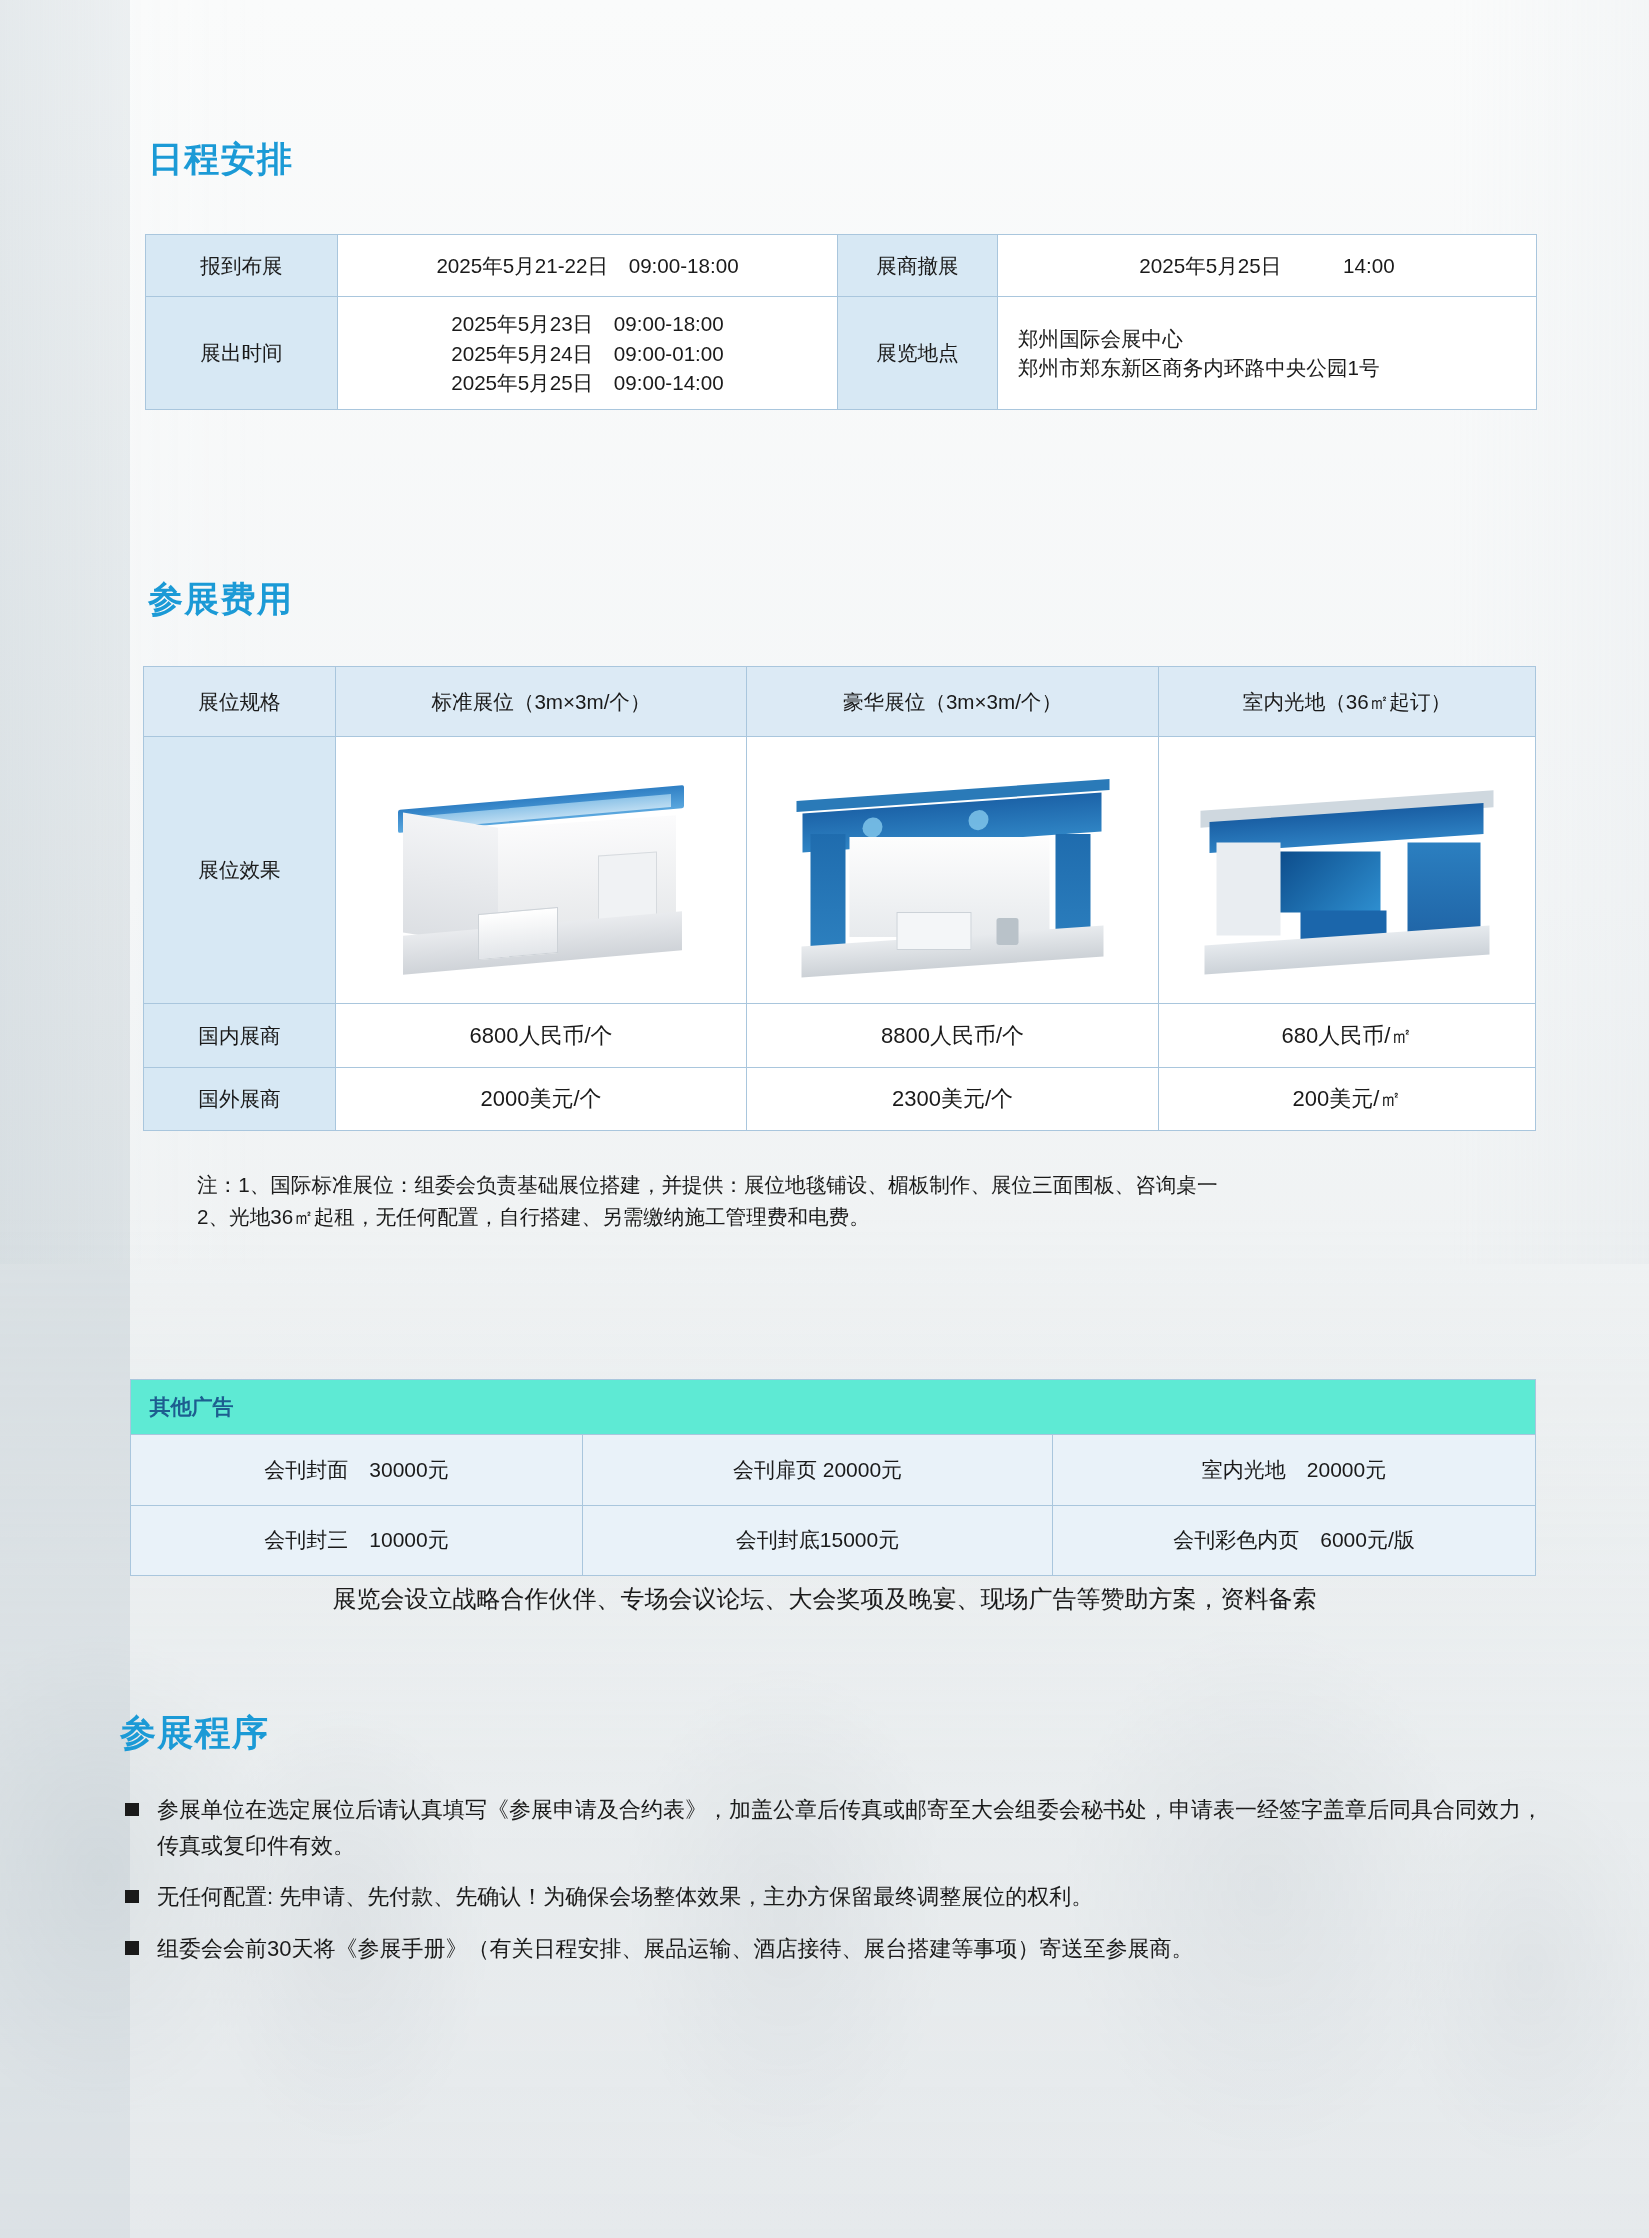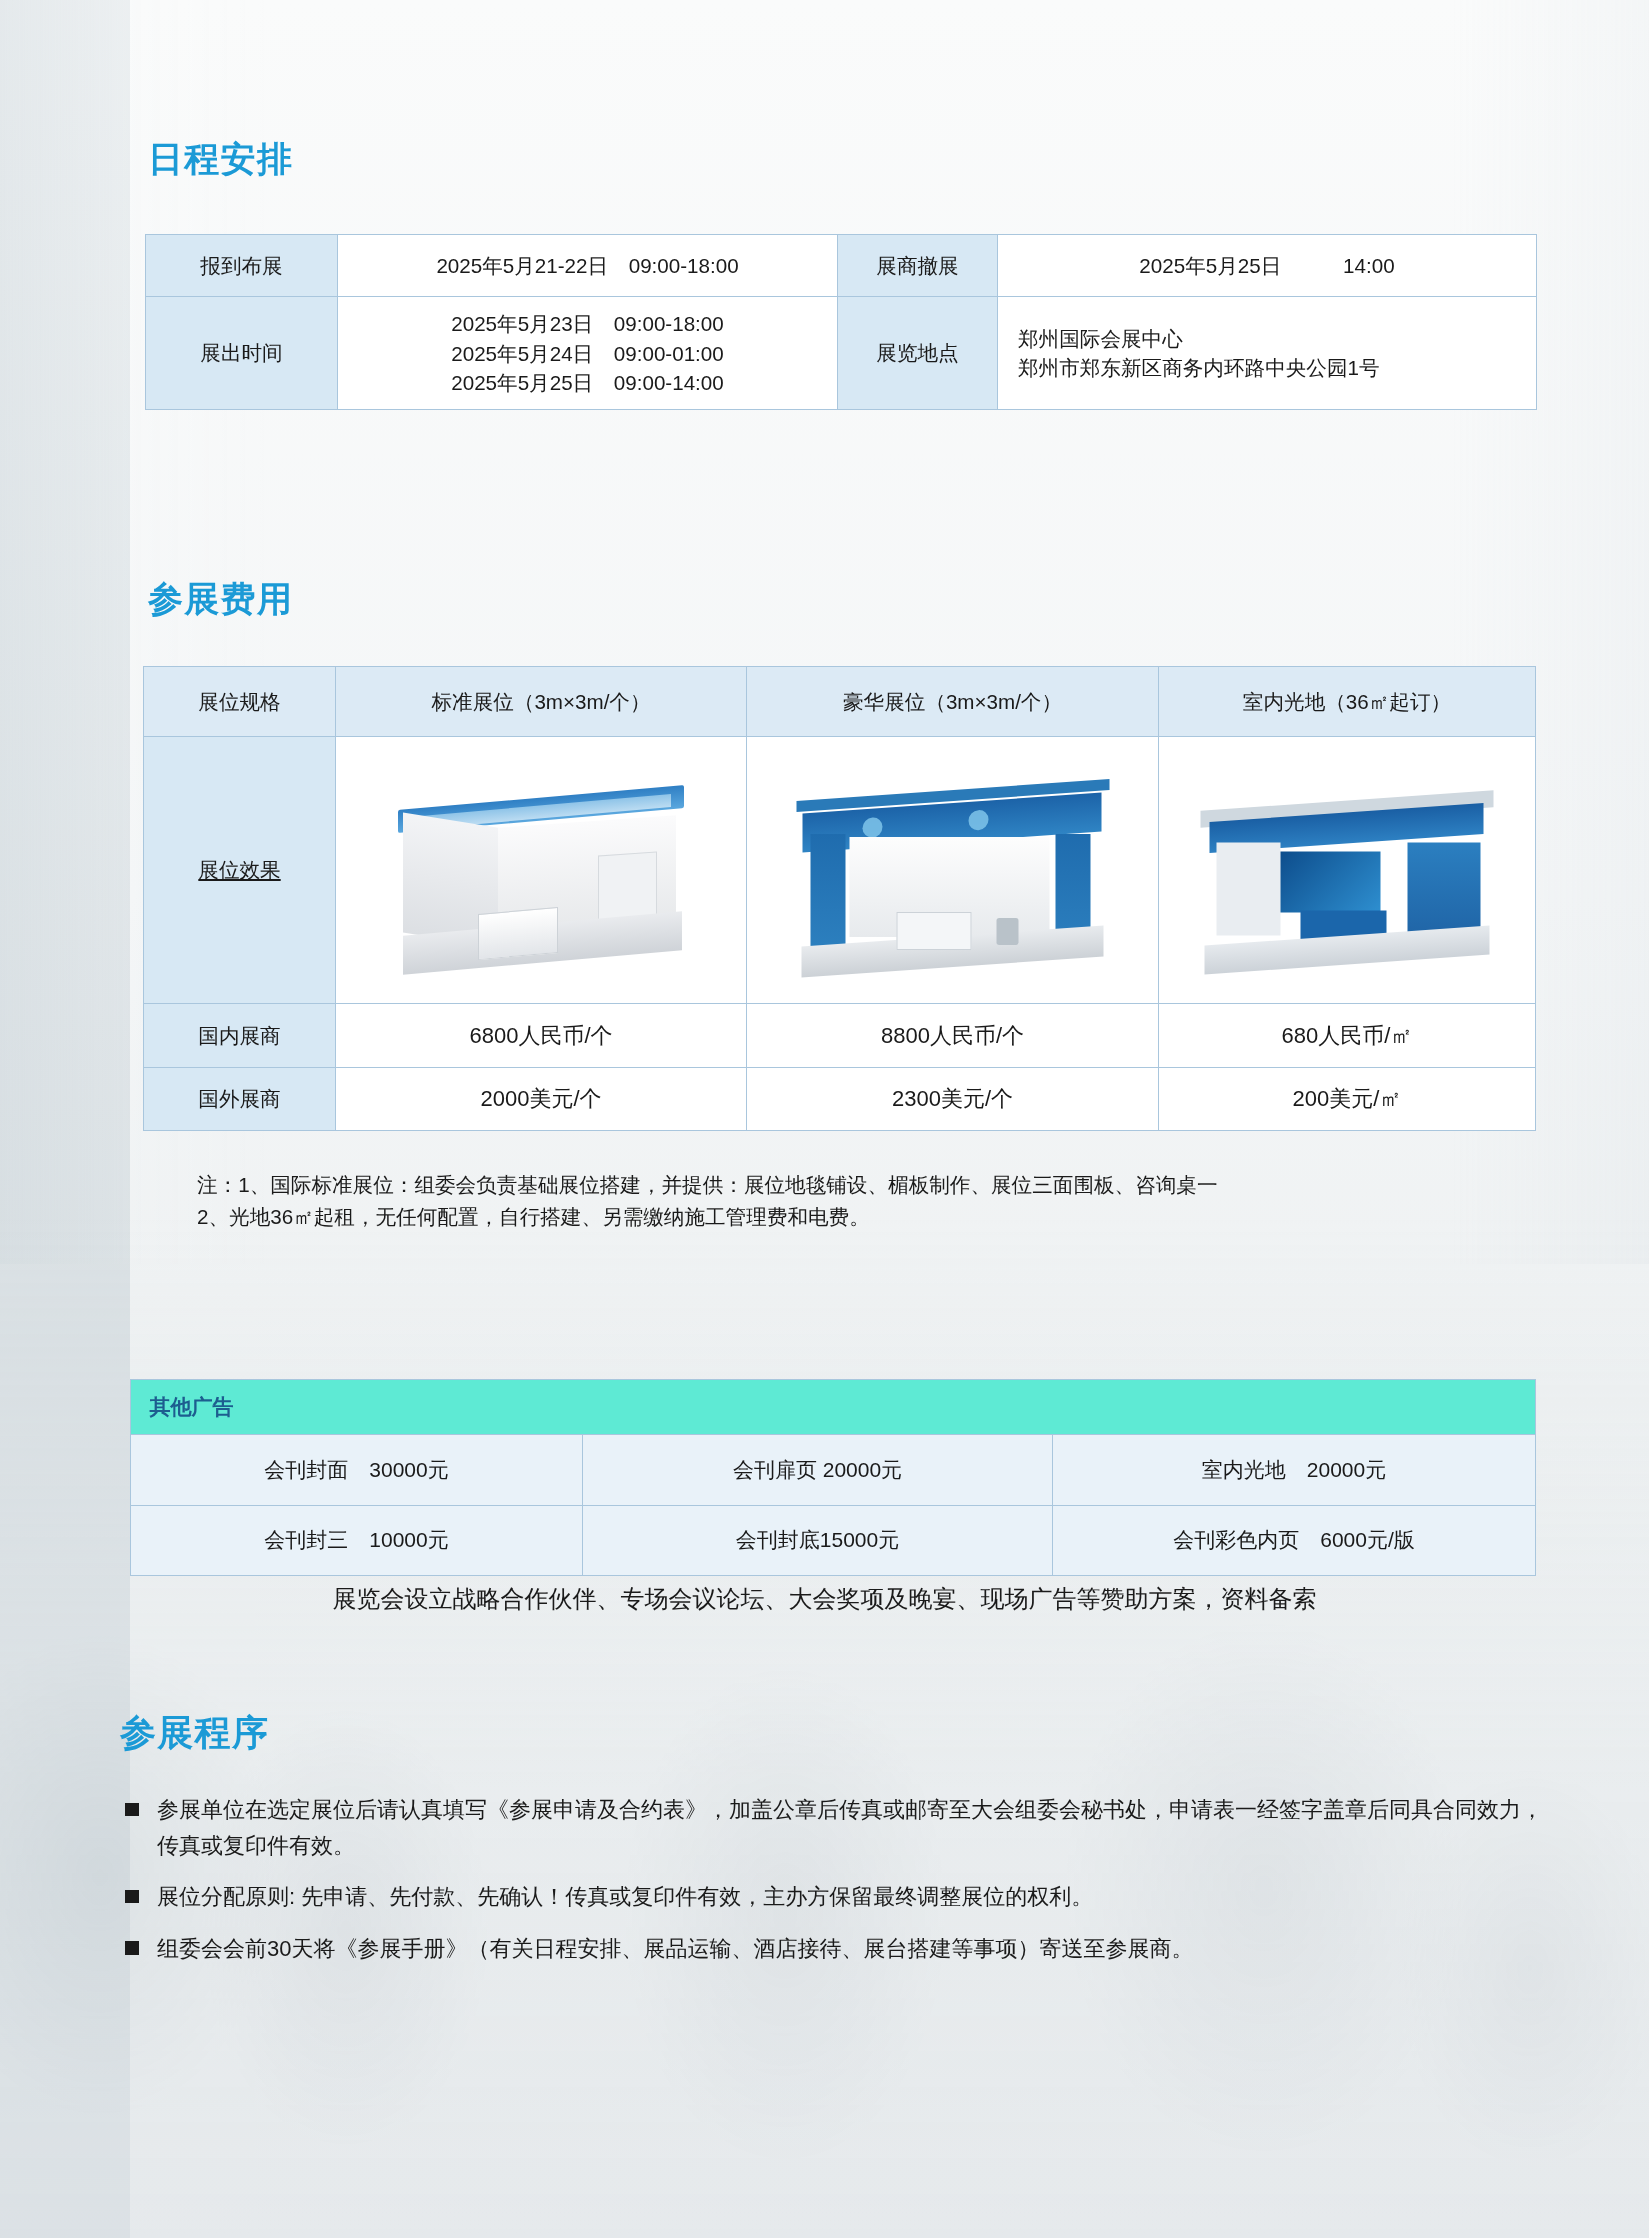--- a/index.html
+++ b/index.html
@@ -126,21 +126,21 @@
 
   
   #fees-table {
     left: 143px;
     top: 666px;
     width: 1392px;
   }
   #fees-table td { height: 49px; }
   #fees-table .spec-row td { background: #dceaf5; height: 56px; }
   #fees-table .img-row td { height: 266px; padding: 0; }
-  #fees-table .img-row td.lbl { background: #d7e8f4; text-decoration: underline; }
+  #fees-table .img-row td.lbl { background: #d7e8f4; }
   #fees-table .price { font-size: 22px; }
 
   
   .booth {
     width: 100%;
     height: 266px;
     position: relative;
     background: #ffffff;
     overflow: hidden;
   }
@@ -415,21 +415,21 @@
 
   <div class="section-title" id="t-proc">参展程序</div>
 
   <div class="proc-list">
     <div class="proc-item">
       <span class="bullet"></span>
       <span>参展单位在选定展位后请认真填写《参展申请及合约表》，加盖公章后传真或邮寄至大会组委会秘书处，申请表一经签字盖章后同具合同效力，传真或复印件有效。</span>
     </div>
     <div class="proc-item">
       <span class="bullet"></span>
-      <span>展位分配原则: 先申请、先付款、先确认！传真或复印件有效，主办方保留最终调整展位的权利。</span>
+      <span>无任何配置: 先申请、先付款、先确认！为确保会场整体效果，主办方保留最终调整展位的权利。</span>
     </div>
     <div class="proc-item">
       <span class="bullet"></span>
       <span>组委会会前30天将《参展手册》（有关日程安排、展品运输、酒店接待、展台搭建等事项）寄送至参展商。</span>
     </div>
   </div>
 
 </div>
 
 

